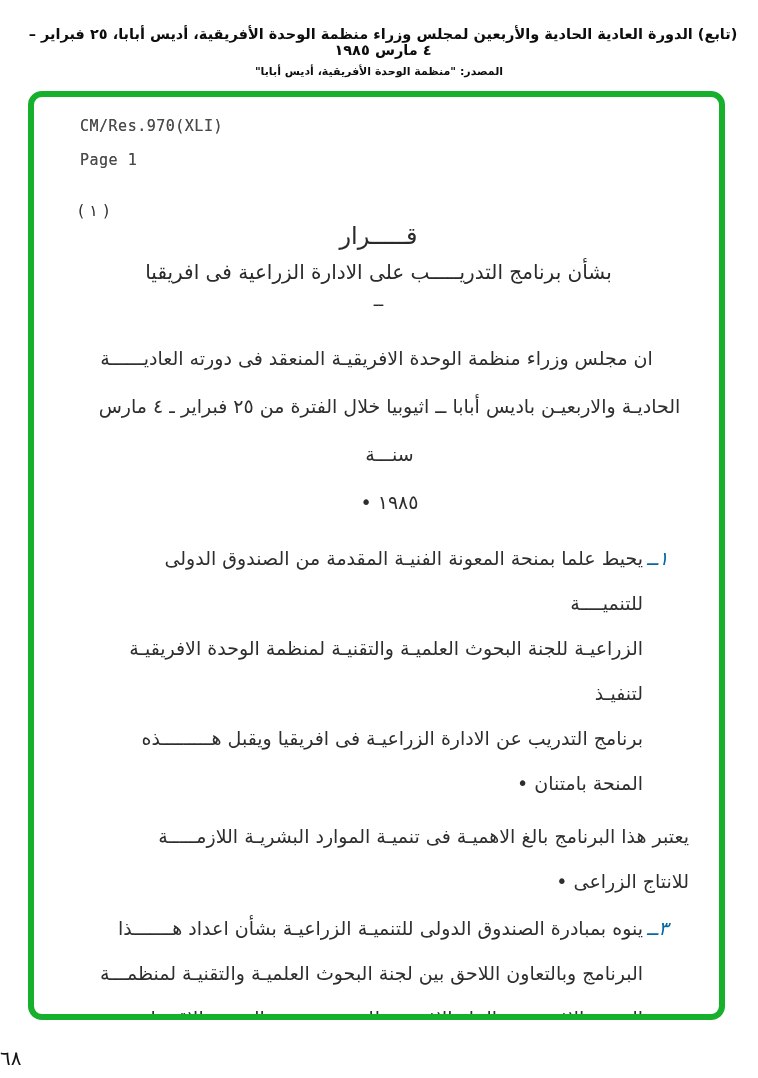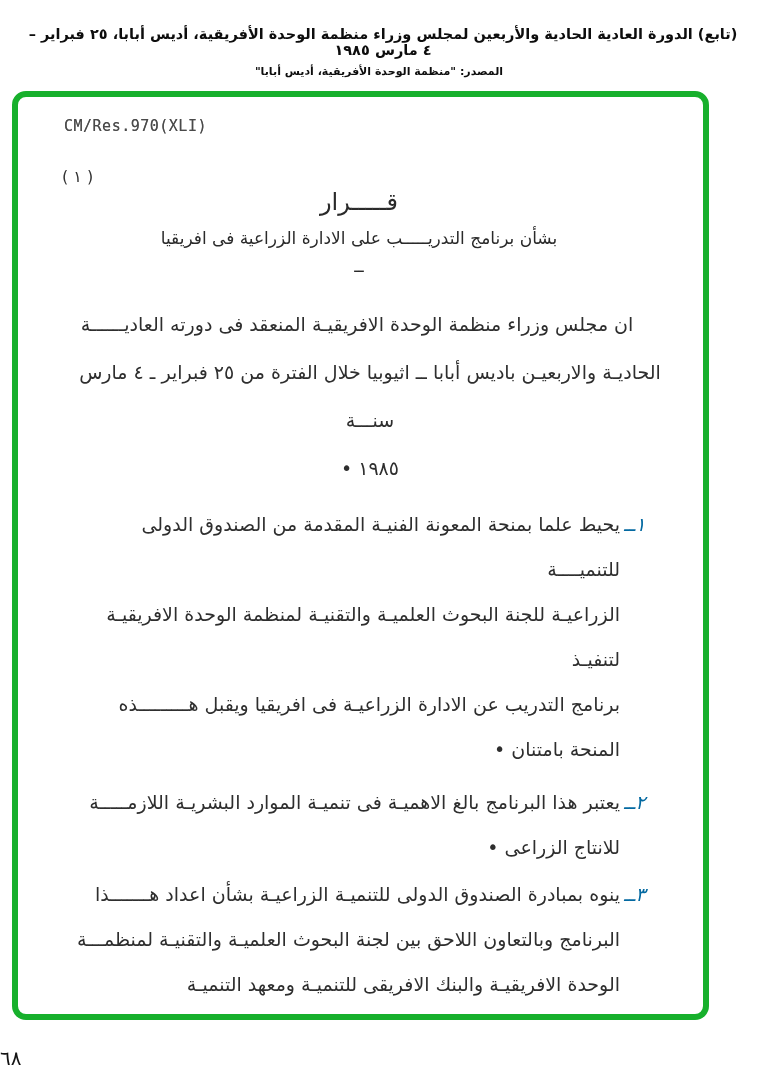--- a/index.html
+++ b/index.html
@@ -27,28 +27,28 @@
     direction:rtl;
     text-align:center;
     font-weight:bold;
     font-size:11px;
     margin-top:7px;
     color:#0d0d0d;
   }
   
   .green-box{
     position:absolute;
-    left:12px;top:91px;
+    left:28px;top:91px;
     width:697px;height:929px;
     border:6px solid #17b02c;
     border-radius:14px;
     box-sizing:border-box;
     background:#ffffff;
     overflow:hidden;
-    padding:12px 33px 0 30px;
+    padding:12px 26px 0 30px;
   }
   
   .ref-block{
     font-family:"DejaVu Sans Mono","Liberation Mono",monospace;
     font-size:15px;
     line-height:34px;
     color:#4a4a4a;
     letter-spacing:.5px;
     margin-left:16px;
     text-shadow:0 0 .6px #777;
@@ -64,21 +64,21 @@
     direction:rtl;
     text-align:center;
     font-size:24px;
     line-height:32px;
     margin-top:0;
     color:#2a2a2a;
   }
   .subtitle{
     direction:rtl;
     text-align:center;
-    font-size:17px;
+    font-size:20px;
     line-height:28px;
     margin-top:6px;
     color:#2a2a2a;
   }
   .divider{
     text-align:center;
     margin-top:8px;
     font-size:16px;
     color:#2a2a2a;
     line-height:14px;
@@ -134,20 +134,21 @@
 
   <div class="header">
     <div class="header-line1">(تابع)  الدورة العادية الحادية والأربعين لمجلس وزراء منظمة الوحدة الأفريقية، أديس أبابا، ٢٥ فبراير – ٤ مارس ١٩٨٥</div>
     <div class="header-line2">المصدر:  "منظمة الوحدة الأفريقية، أديس أبابا"</div>
   </div>
 
   <div class="green-box">
 
     <div class="ref-block">
       <div>CM/Res.970(XLI)</div>
+      <div>Page 1</div>
     </div>
 
     <div class="doc-number">( ١ )</div>
 
     <div class="title">قـــــرار</div>
 
     <div class="subtitle">بشأن  برنامج  التدريـــــب  على الادارة الزراعية فى افريقيا</div>
 
     <div class="divider">ــ</div>
 
@@ -157,21 +158,20 @@
 
     <div class="item item-1 arabic">
       <span class="num">١ــ</span>
       <div class="itext">يحيط علما بمنحة المعونة الفنيـة المقدمة من الصندوق الدولى للتنميــــة
 الزراعيـة للجنة البحوث العلميـة والتقنيـة لمنظمة الوحدة الافريقيـة لتنفيـذ
 برنامج  التدريب  عن الادارة  الزراعيـة  فى  افريقيا  ويقبل   هـــــــــذه
 المنحة بامتنان •</div>
     </div>
 
     <div class="item item-2 arabic">
-      <span class="num">٢ــ</span>
       <div class="itext">يعتبر هذا البرنامج  بالغ  الاهميـة فى تنميـة الموارد البشريـة اللازمـــــة
 للانتاج الزراعى •</div>
     </div>
 
     <div class="item item-3 arabic">
       <span class="num">٣ــ</span>
       <div class="itext">ينوه بمبادرة الصندوق   الدولى  للتنميـة الزراعيـة بشأن اعداد   هـــــــذا
 البرنامج  وبالتعاون  اللاحق بين لجنة البحوث العلميـة والتقنيـة لمنظمـــة
 الوحدة الافريقيـة والبنك الافريقى  للتنميـة ومعهد التنميـة الاقتصاديـــــة
 التابع للبنك الدولى  والصندوق  الدولى  للتنميـة الزراعيـة فى تنفيــــــذ

